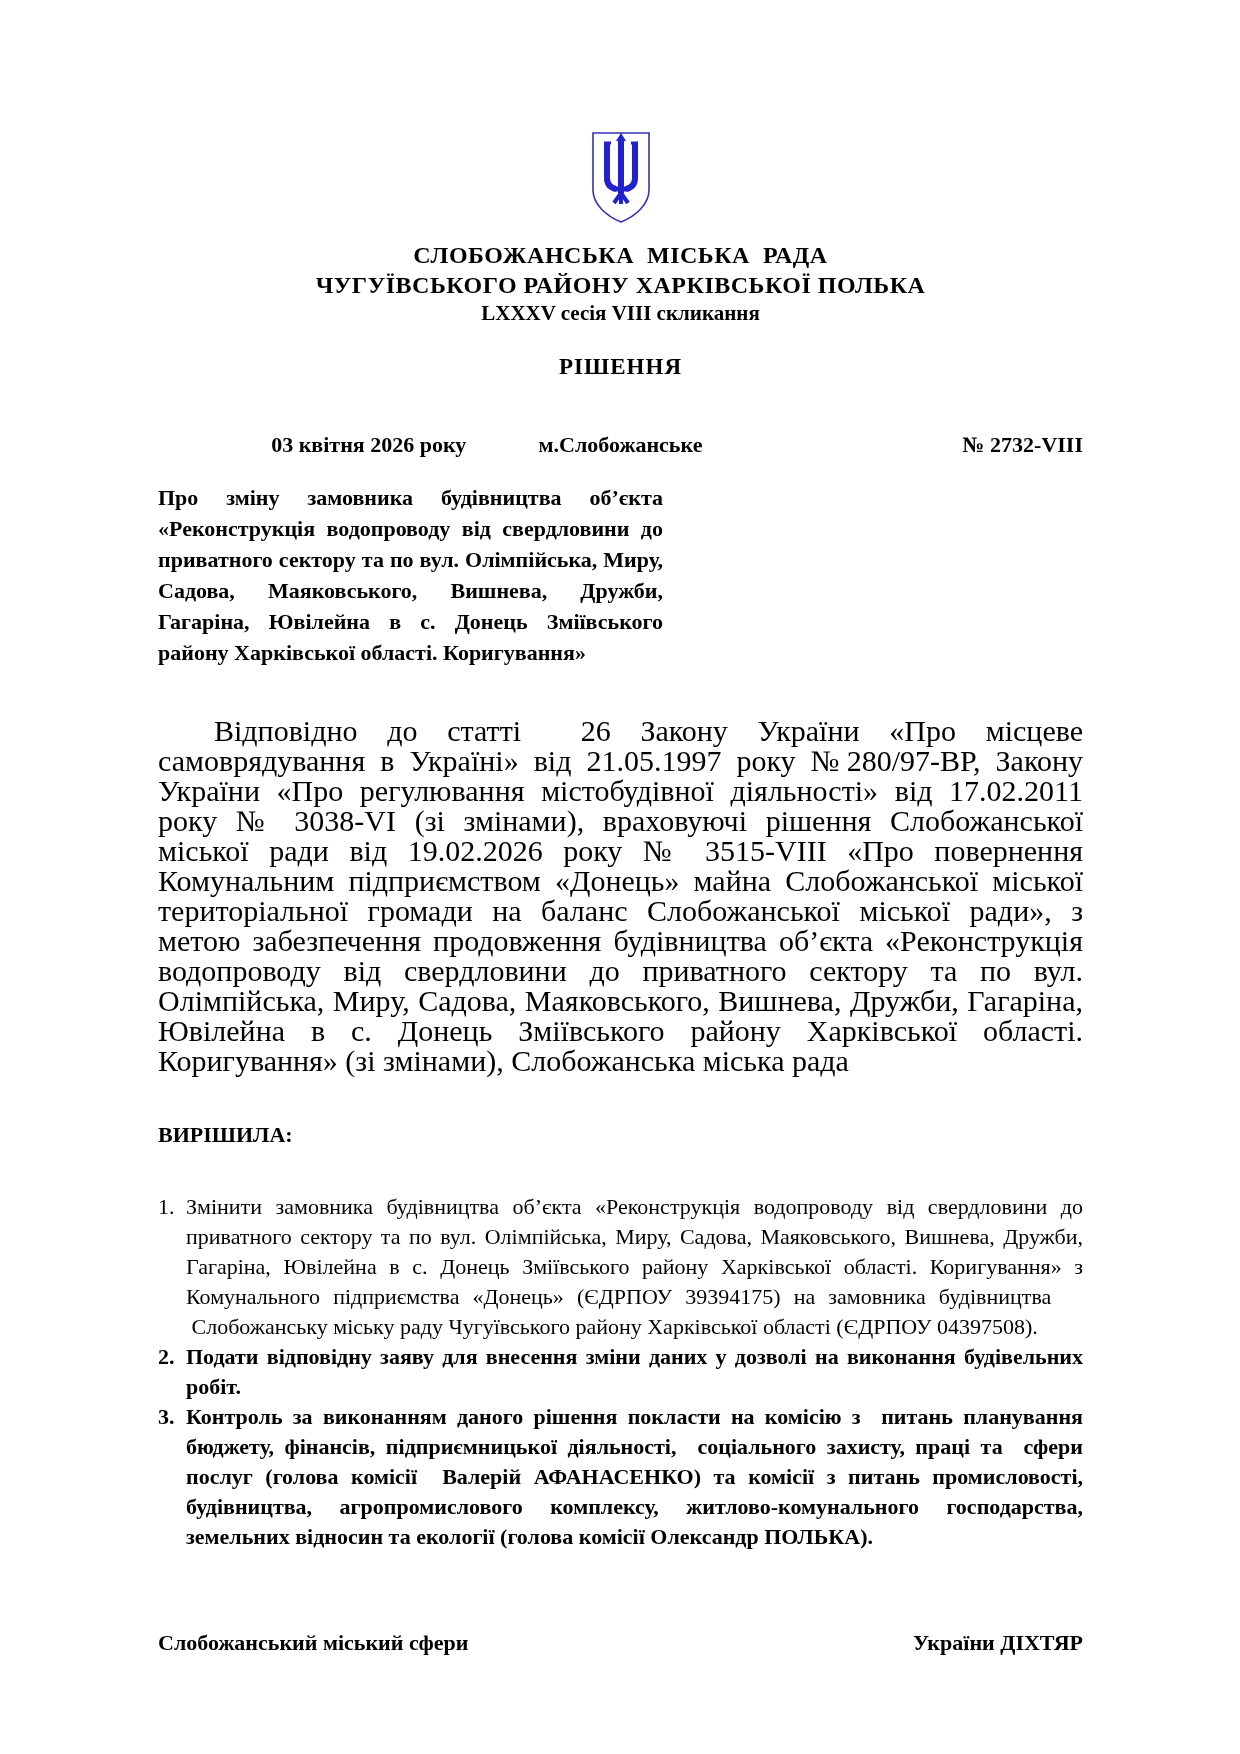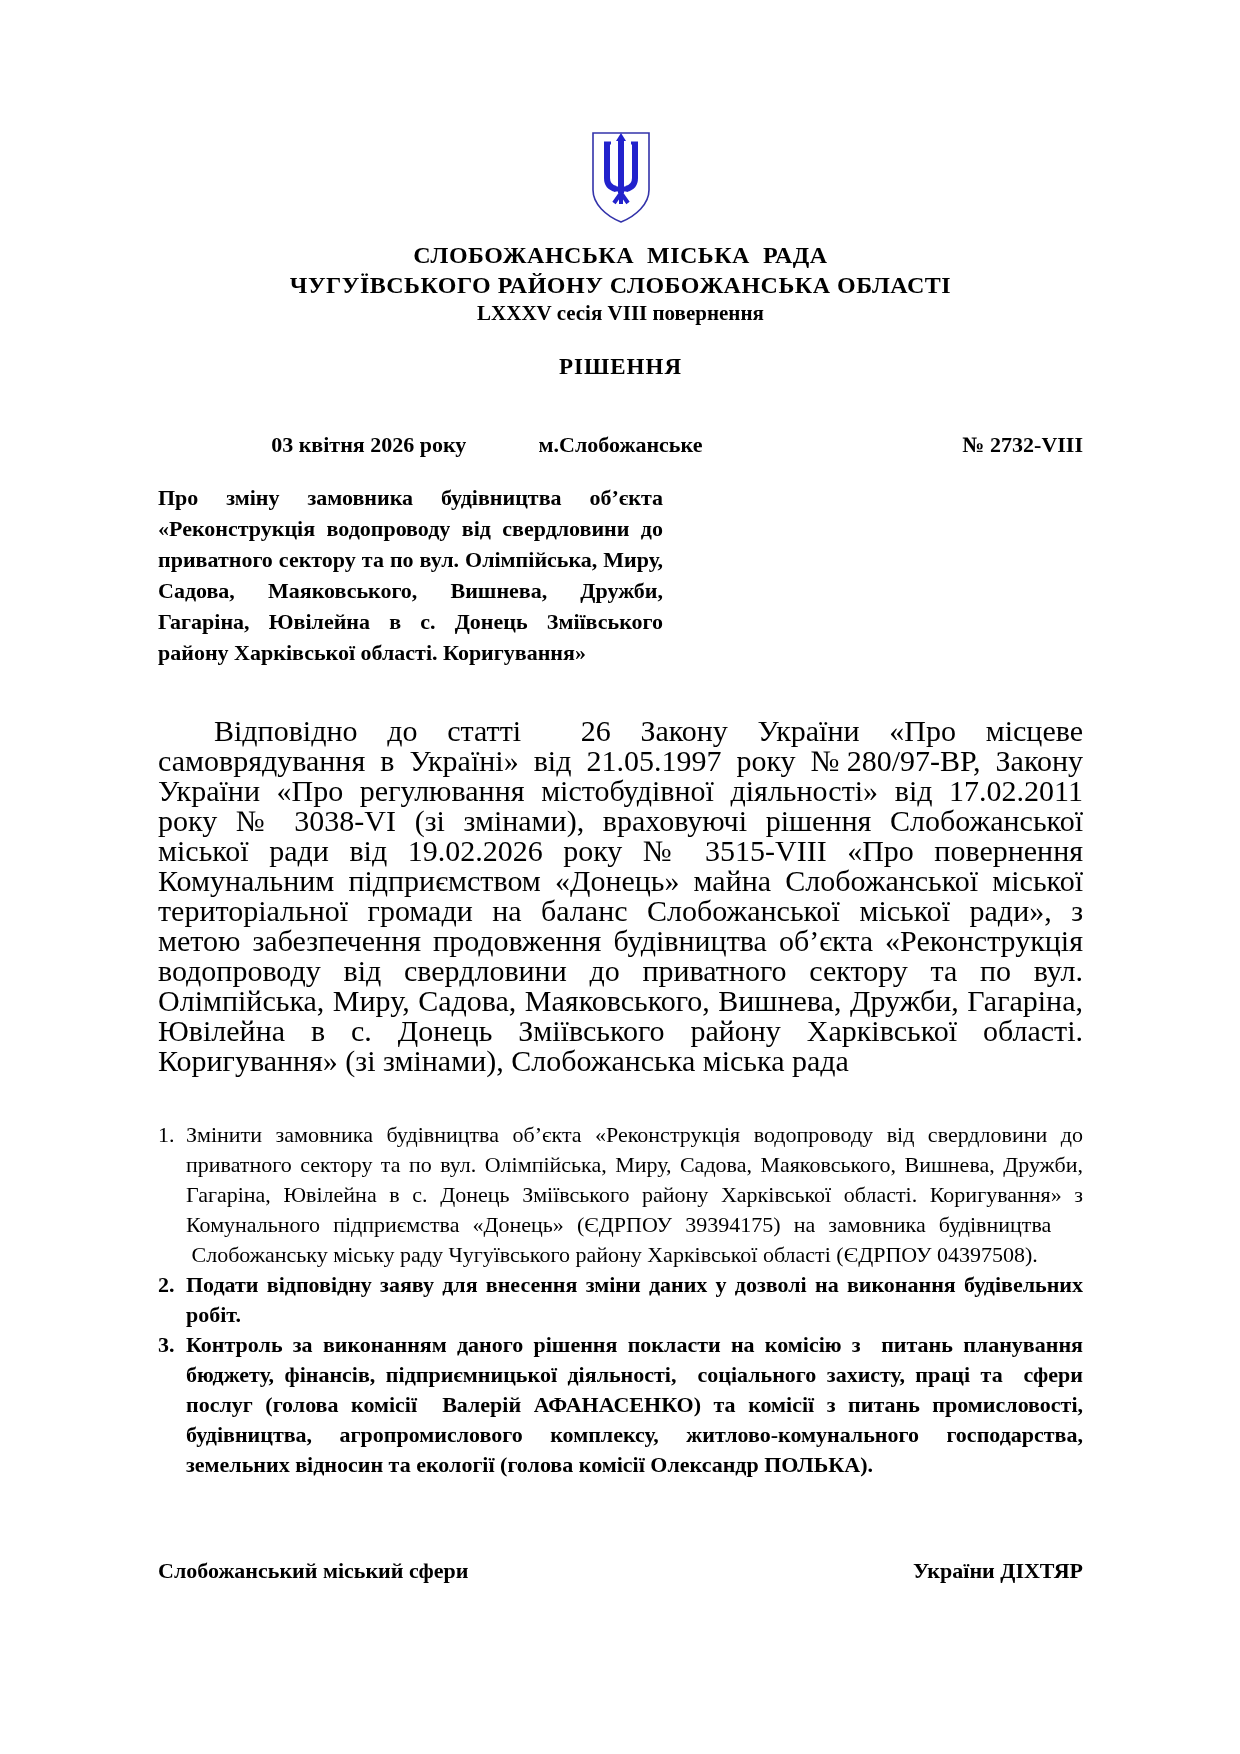--- a/index.html
+++ b/index.html
@@ -114,36 +114,37 @@
         <path d="M15 13 h7 M42 13 h7" stroke-width="3"></path>
         <path d="M25 59 h14" stroke-width="5"></path>
         <path d="M32 63 l-7 10 M32 63 l7 10 M32 63 v11" stroke-width="4"></path>
       </g>
       <path d="M32 3 l5 8 h-10 Z" fill="#2222cc"></path>
     </svg>
   </div>
 
   <div class="org-line1 center">СЛОБОЖАНСЬКА&nbsp; МІСЬКА&nbsp; РАДА</div>
 
-  <div class="org-line2 center">ЧУГУЇВСЬКОГО РАЙОНУ СЛОБОЖАНСЬКА ОБЛАСТІ</div>
+  <div class="org-line2 center">ЧУГУЇВСЬКОГО РАЙОНУ ХАРКІВСЬКОЇ ПОЛЬКА</div>
 
-  <div class="session-line center">LXXXV сесія VIII повернення</div>
+  <div class="session-line center">LXXXV сесія VIII скликання</div>
 
   <div class="doc-type center">РІШЕННЯ</div>
 
   <div class="meta-row">
     <span class="meta-date">03 квітня 2026 року</span>
     <span class="meta-place">м.Слобожанське</span>
     <span class="meta-number">№ 2732-VIII</span>
   </div>
 
   <div class="subject">Про зміну замовника будівництва об’єкта «Реконструкція водопроводу від свердловини до приватного сектору та по вул. Олімпійська, Миру, Садова, Маяковського, Вишнева, Дружби, Гагаріна, Ювілейна в с. Донець Зміївського району Харківської області. Коригування»</div>
 
   <div class="preamble">Відповідно до статті&nbsp; 26 Закону України «Про місцеве самоврядування в Україні» від 21.05.1997 року №280/97-ВР, Закону України «Про регулювання містобудівної діяльності» від 17.02.2011 року № 3038-VI (зі змінами), враховуючі рішення Слобожанської міської ради від 19.02.2026 року № 3515-VIII «Про повернення Комунальним підприємством «Донець» майна Слобожанської міської територіальної громади на баланс Слобожанської міської ради», з метою забезпечення продовження будівництва об’єкта «Реконструкція водопроводу від свердловини до приватного сектору та по вул. Олімпійська, Миру, Садова, Маяковського, Вишнева, Дружби, Гагаріна, Ювілейна в с. Донець Зміївського району Харківської області. Коригування» (зі змінами), Слобожанська міська рада</div>
 
+  <div class="resolved-heading">ВИРІШИЛА:</div>
 
   <div class="items">
 
     <div class="item">
       <span class="num">1.</span>
       <span>Змінити замовника будівництва об’єкта «Реконструкція водопроводу від свердловини до приватного сектору та по вул. Олімпійська, Миру, Садова, Маяковського, Вишнева, Дружби, Гагаріна, Ювілейна в с. Донець Зміївського району Харківської області. Коригування» з Комунального підприємства «Донець» (ЄДРПОУ 39394175) на замовника будівництва&nbsp; &nbsp; &nbsp;Слобожанську міську раду Чугуївського району Харківської області (ЄДРПОУ 04397508).</span>
     </div>
 
     <div class="item bold">
       <span class="num">2.</span>

